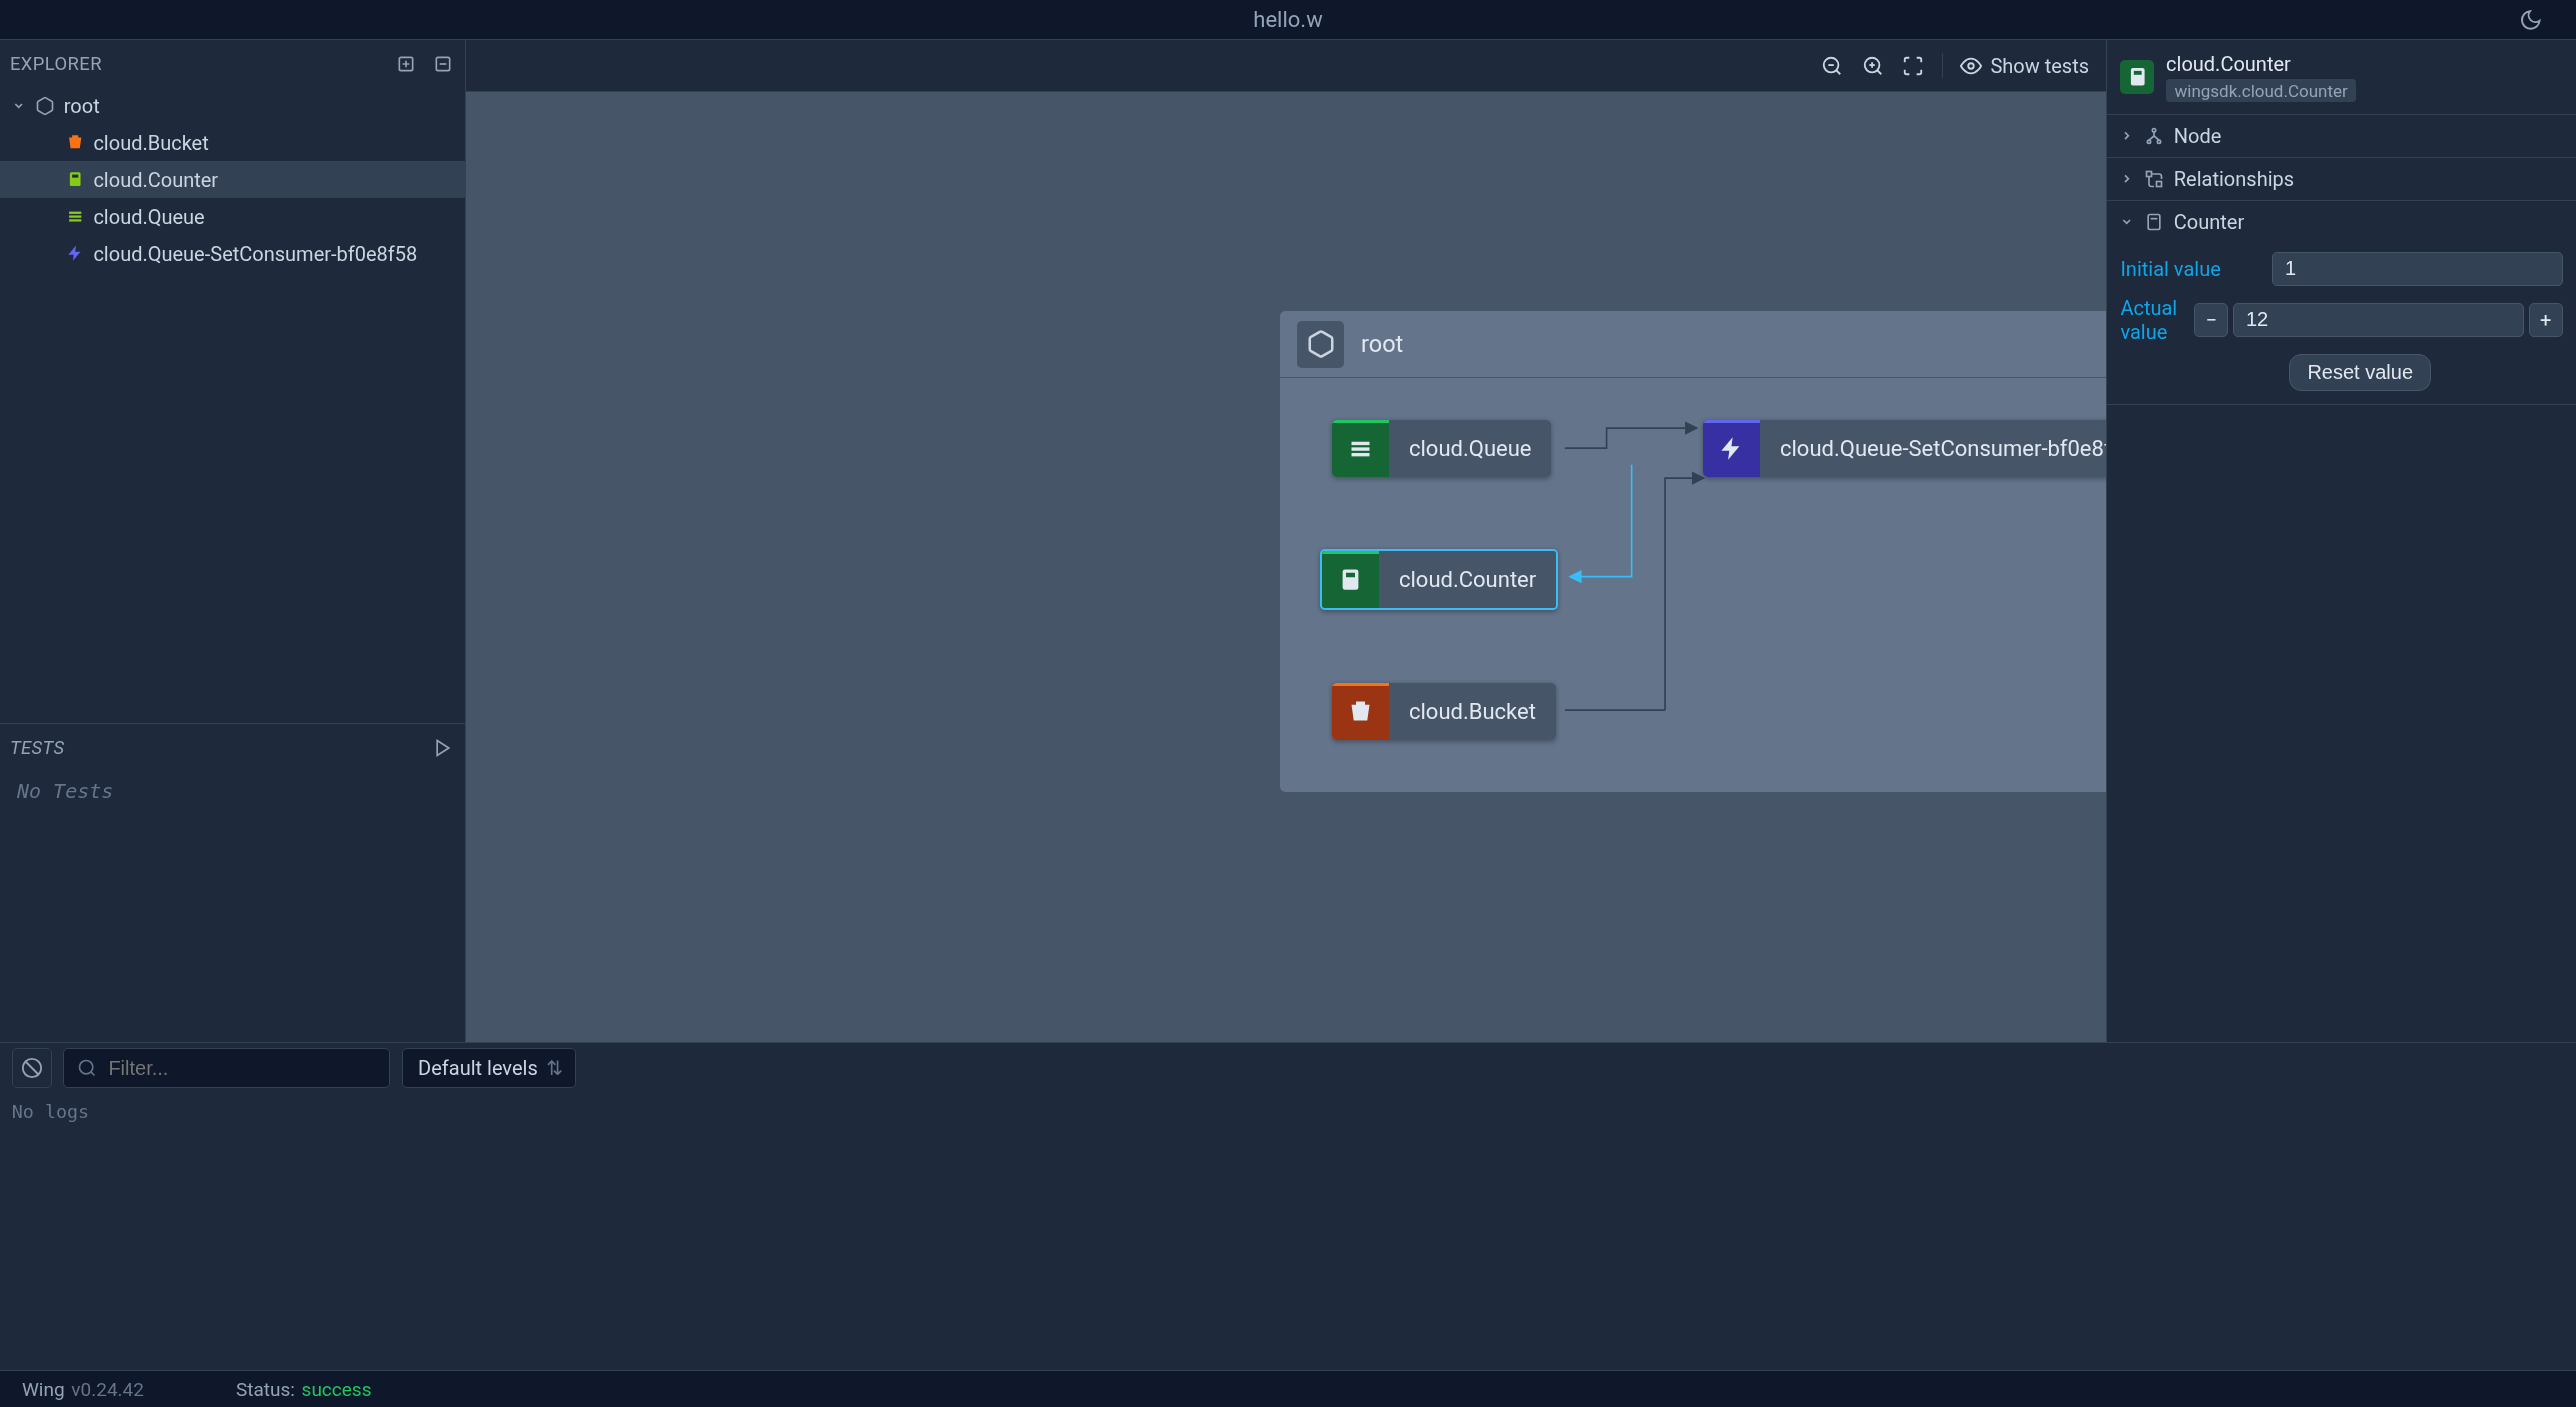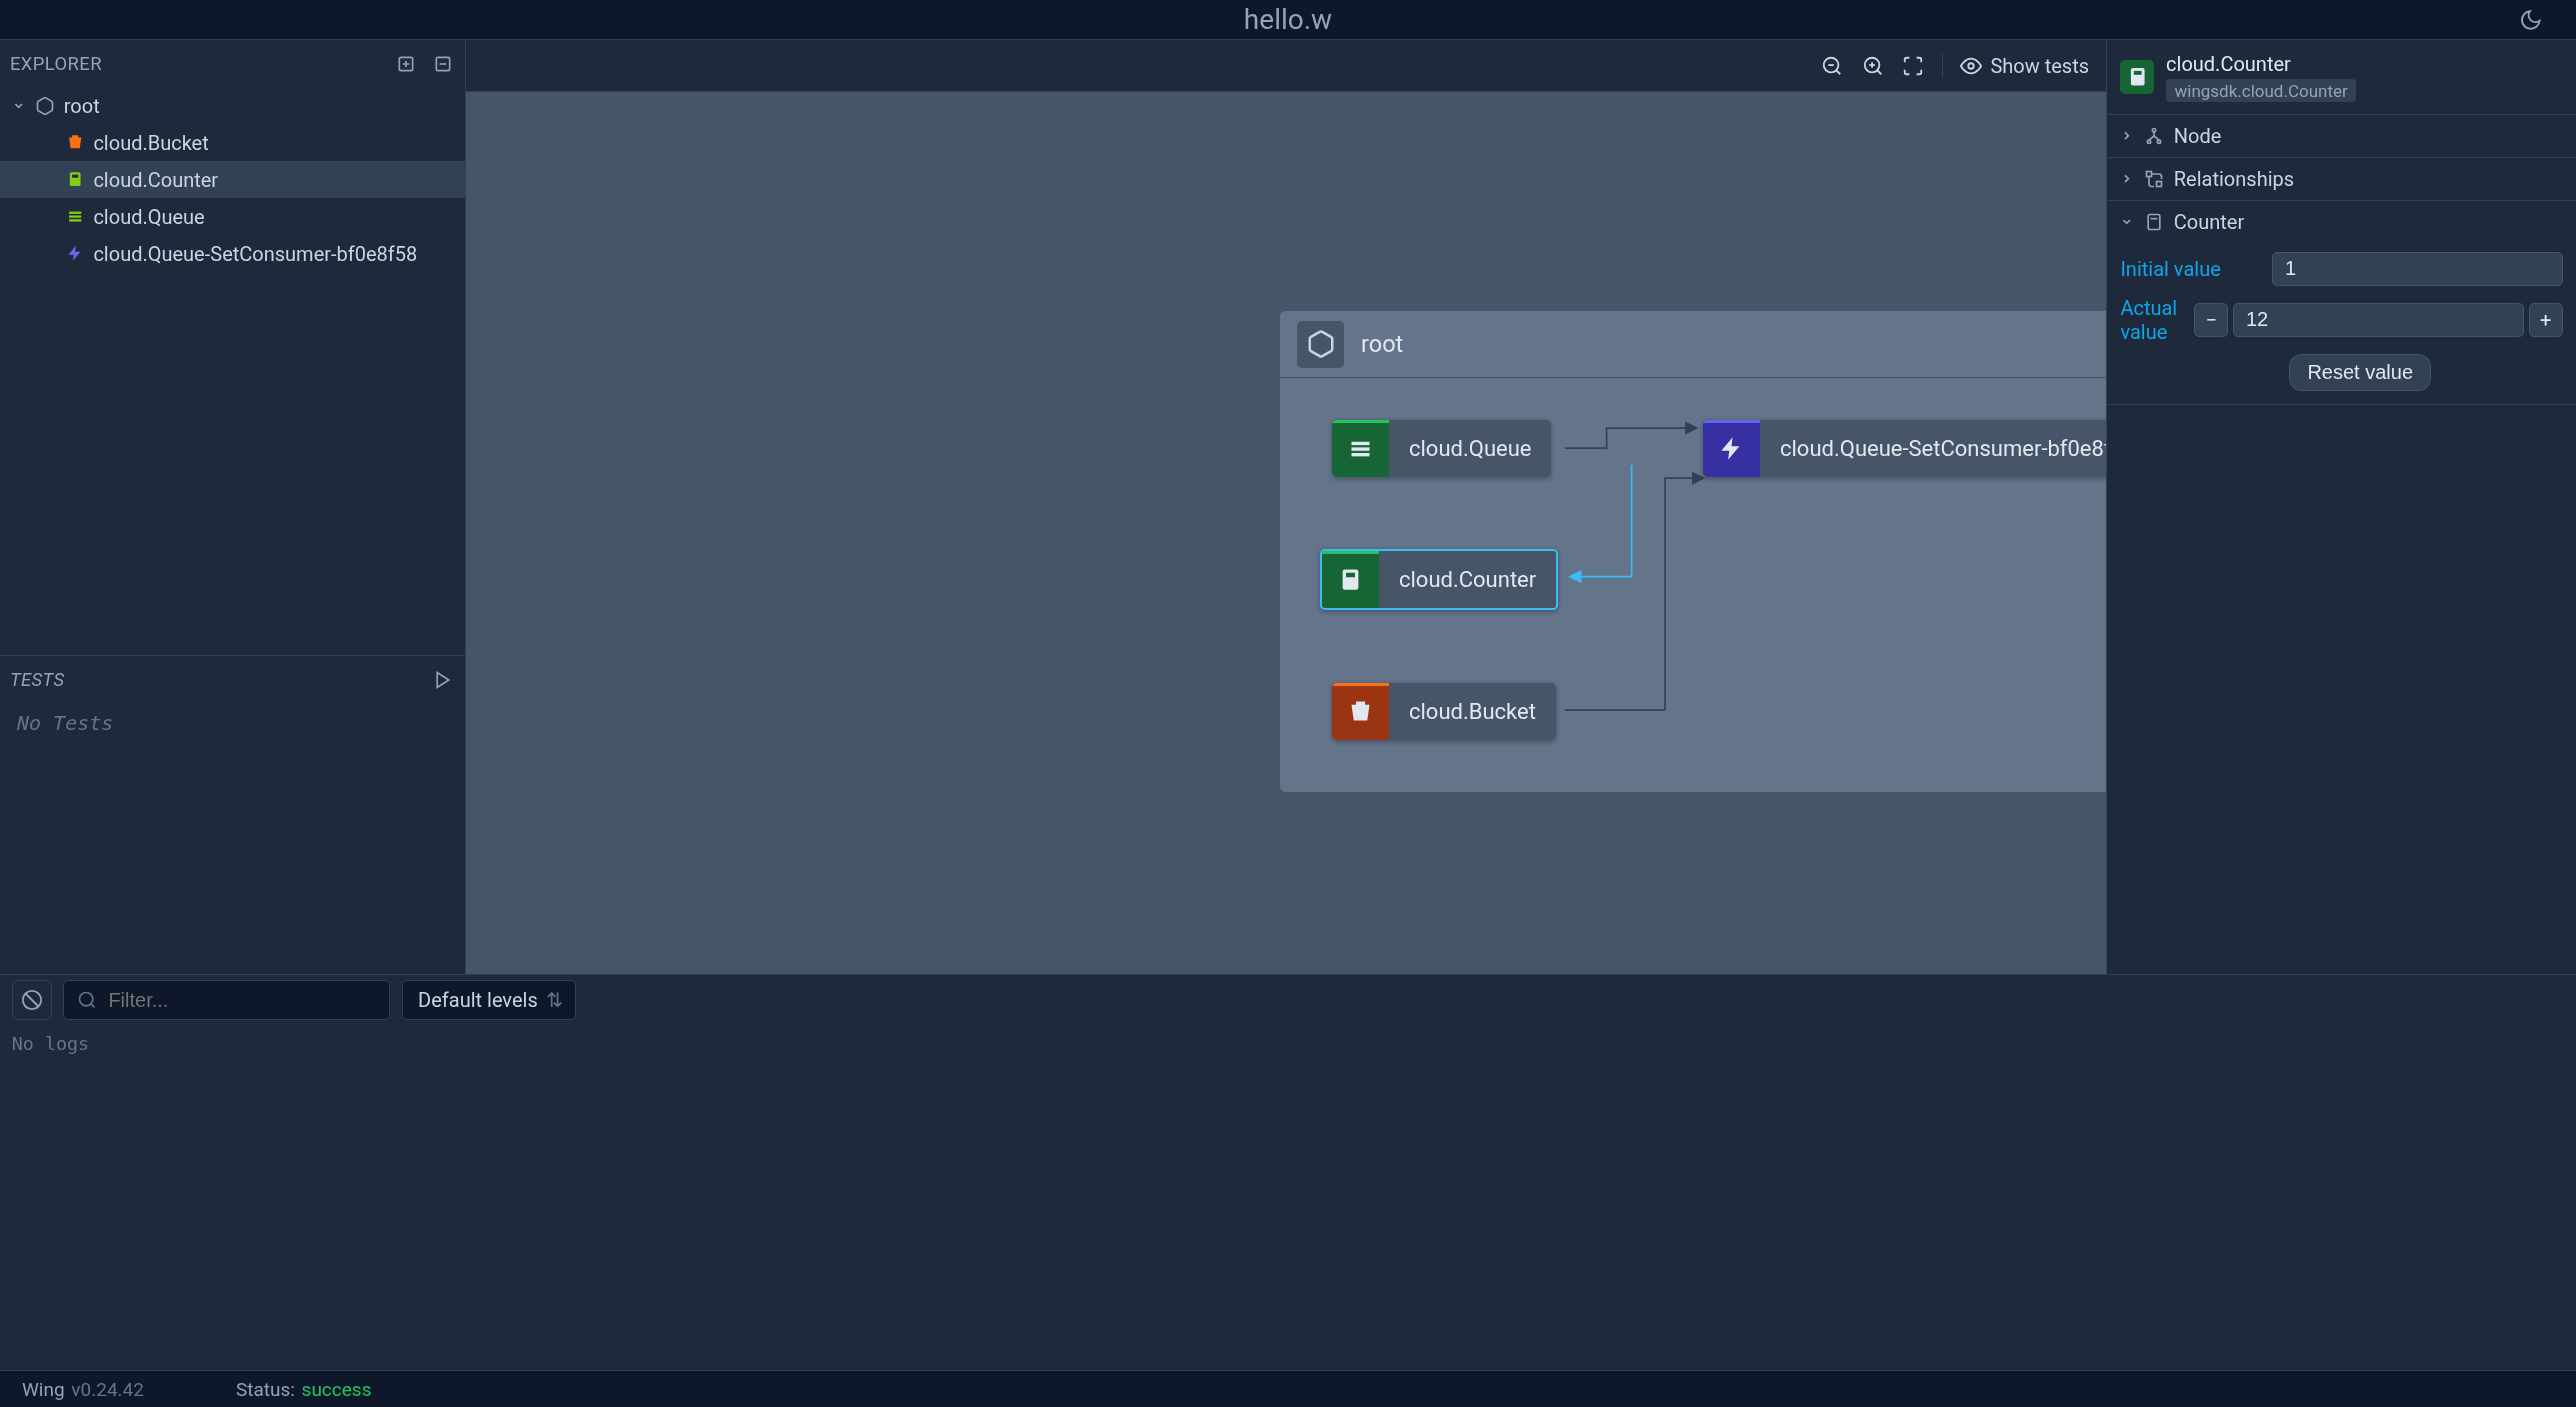--- a/index.html
+++ b/index.html
@@ -26,21 +26,21 @@
       height: 40px;
       background: #0f172a;
       display: flex;
       align-items: center;
       justify-content: center;
       position: relative;
       border-bottom: 0.8px solid #334155;
     }
     .titlebar-title {
       color: #94a3b8;
-      font-size: 28px;
+      font-size: 22px;
     }
     .theme-toggle {
       position: absolute;
       right: 34px;
       top: 50%;
       transform: translateY(-50%);
       width: 23.5px;
       height: 23.5px;
       display: flex;
       align-items: center;
@@ -372,21 +372,21 @@
       border: 0.8px solid #475569;
       border-radius: 12px;
       padding: 6.7px 17px;
       color: #e2e8f0;
       font-size: 20px;
       cursor: pointer;
       margin-left: 169px;
       height: 37px;
     }
     .logs-panel {
-      height: 396px;
+      height: 328px;
       background: #1e293b;
       border-top: 0.8px solid #334155;
       display: flex;
       flex-direction: column;
     }
     .logs-toolbar {
       height: 50px;
       display: flex;
       align-items: center;
       padding: 0 11.7px;

